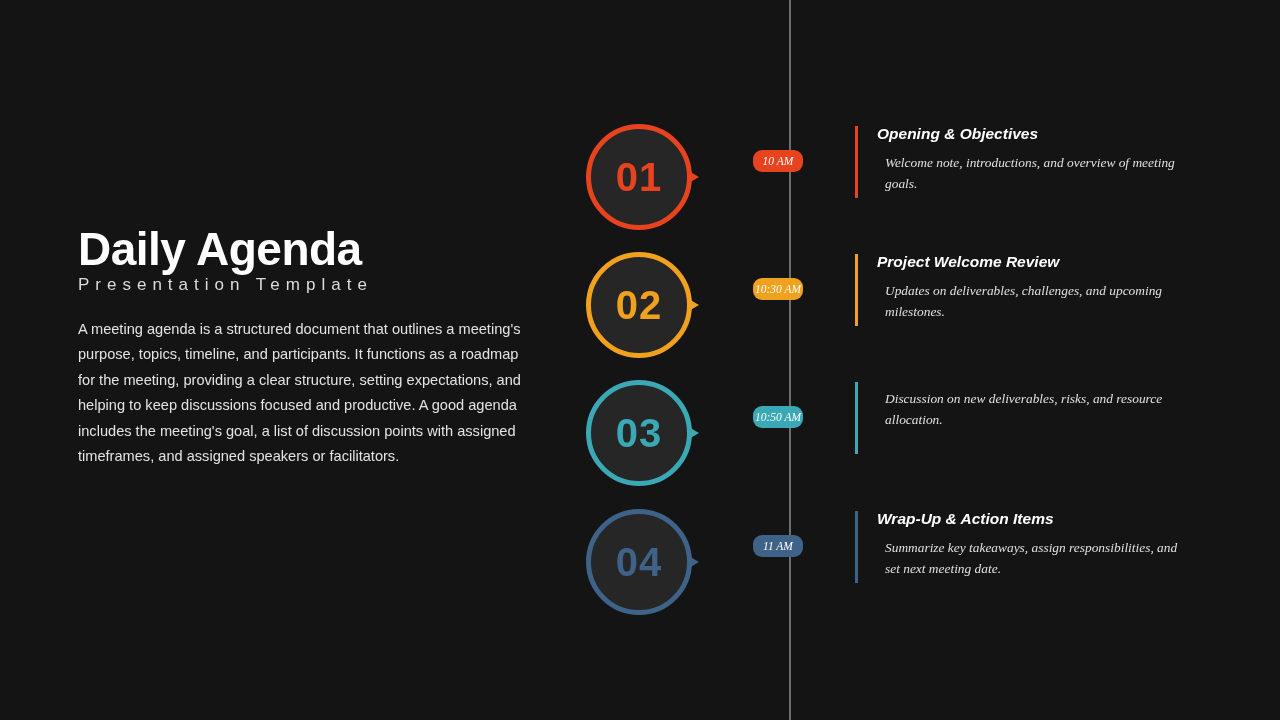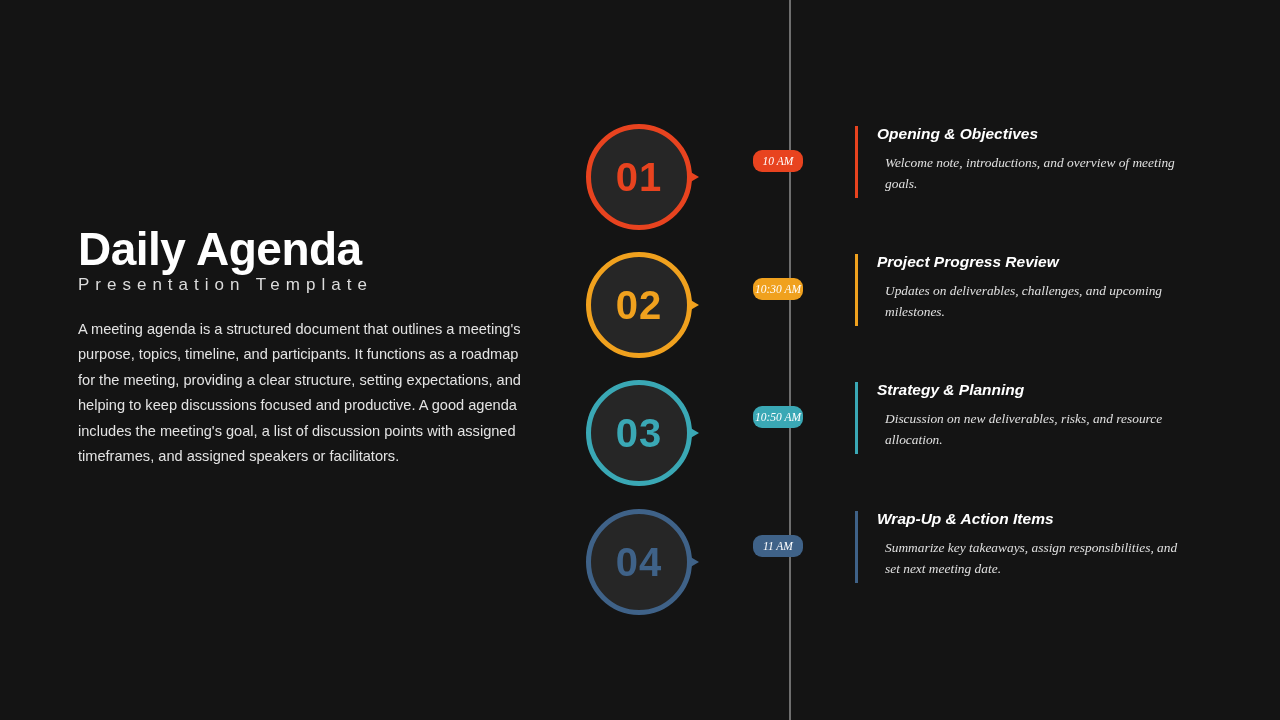--- a/index.html
+++ b/index.html
@@ -185,36 +185,35 @@
   <div class="row r2">
     <div class="badge-wrap">
       <div class="point" id="pt2" style="border-left-color: rgb(240, 161, 30);"></div>
       <div class="badge" id="bd2" style="border-color: rgb(240, 161, 30);">
         <span id="nm2" style="color: rgb(240, 161, 30);">02</span>
       </div>
     </div>
     <div class="chip" id="ch2" style="background: rgb(240, 161, 30);">10:30 AM</div>
     <div class="text-block">
       <div class="accent-bar" id="ab2" style="background: rgb(240, 161, 30);"></div>
-      <div class="item-title">Project Progress Review</div>
+      <div class="item-title">Project Welcome Review</div>
       <div class="item-desc">Updates on deliverables, challenges, and upcoming milestones.</div>
     </div>
   </div>
 
   <div class="row r3">
     <div class="badge-wrap">
       <div class="point" id="pt3" style="border-left-color: rgb(58, 168, 181);"></div>
       <div class="badge" id="bd3" style="border-color: rgb(58, 168, 181);">
         <span id="nm3" style="color: rgb(58, 168, 181);">03</span>
       </div>
     </div>
     <div class="chip" id="ch3" style="background: rgb(58, 168, 181);">10:50 AM</div>
     <div class="text-block">
       <div class="accent-bar" id="ab3" style="background: rgb(58, 168, 181);"></div>
-      <div class="item-title">Strategy &amp; Planning</div>
       <div class="item-desc">Discussion on new deliverables, risks, and resource allocation.</div>
     </div>
   </div>
 
   <div class="row r4">
     <div class="badge-wrap">
       <div class="point" id="pt4" style="border-left-color: rgb(63, 98, 136);"></div>
       <div class="badge" id="bd4" style="border-color: rgb(63, 98, 136);">
         <span id="nm4" style="color: rgb(63, 98, 136);">04</span>
       </div>

